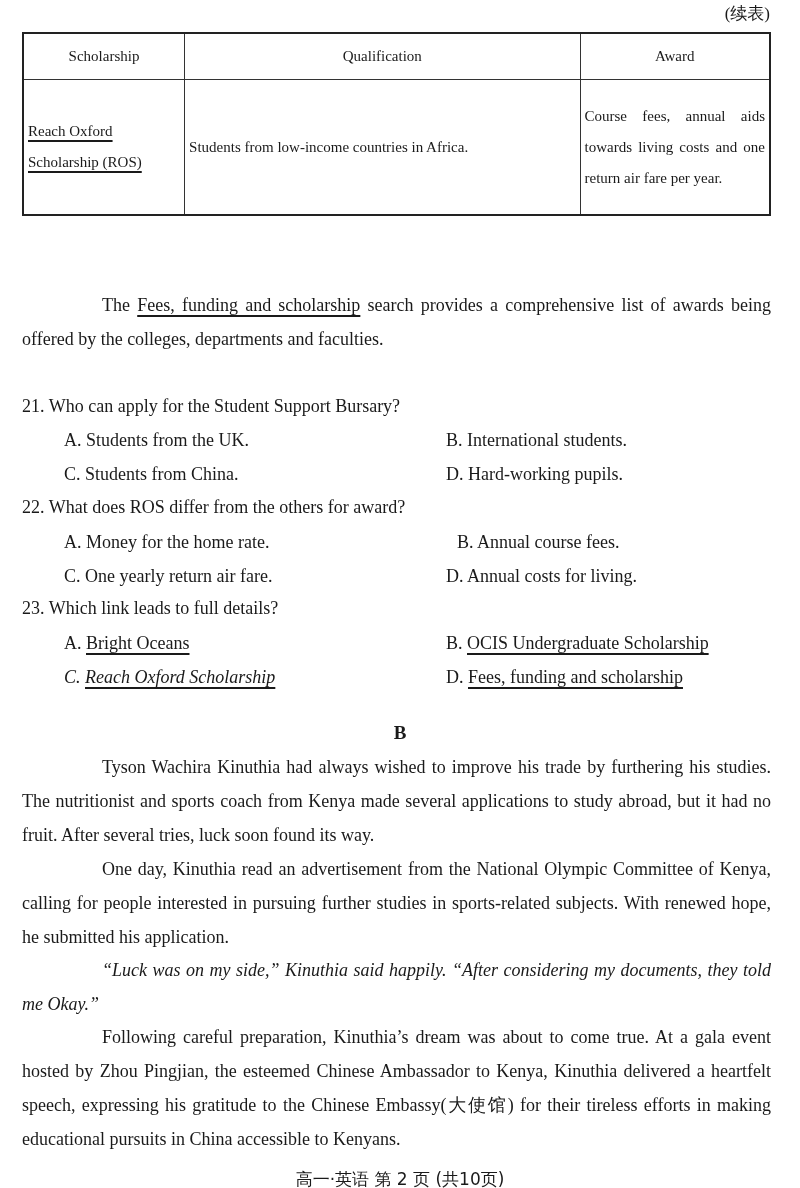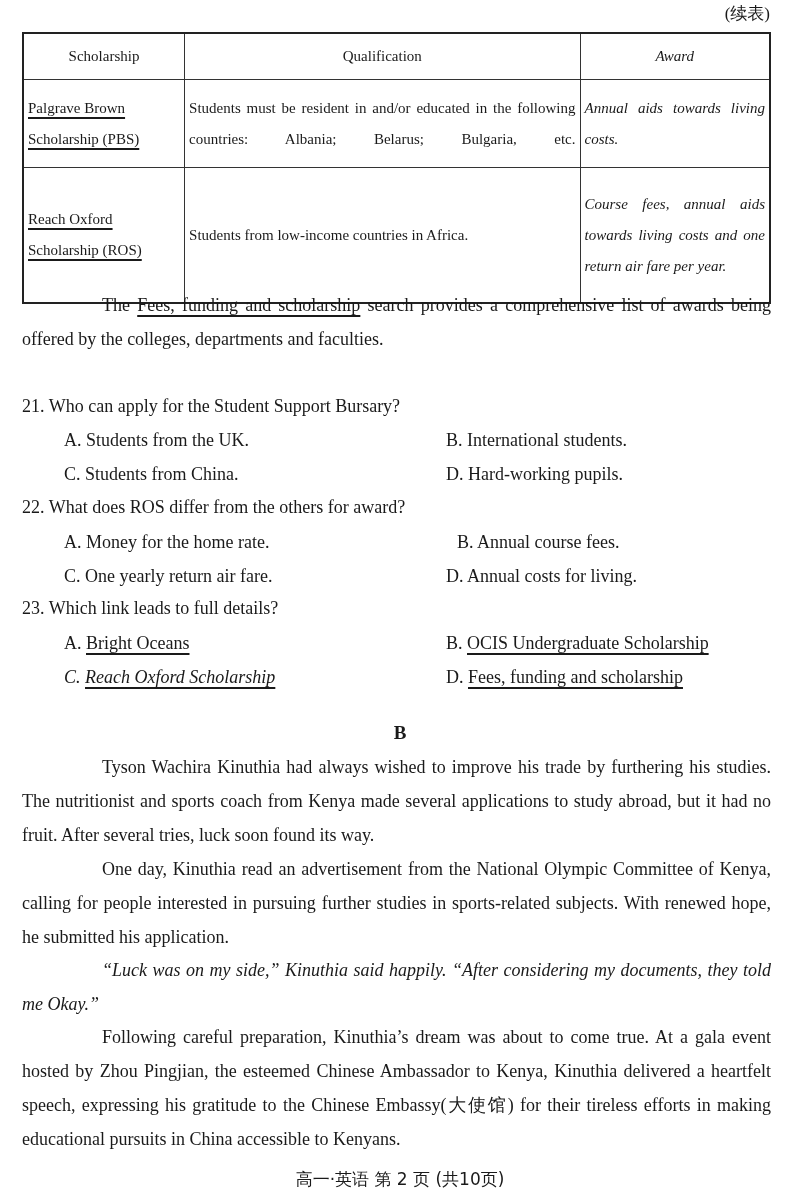--- a/index.html
+++ b/index.html
@@ -12,21 +12,21 @@
   .cont-label { right: 30px; top: 2px; font-size: 17px; }
   table.sch {
     position: absolute; left: 22px; top: 32px; width: 749px;
     border-collapse: collapse; border: 2px solid #222;
     font-size: 15px;
   }
   table.sch th, table.sch td { border: 1px solid #333; vertical-align: middle; }
   table.sch th { font-weight: normal; height: 37px; text-align: center; }
   .c1 { width: 153px; padding: 0 4px; }
   .c2 { width: 390px; padding: 4px 4px; }
-  .c3 { width: 182px; padding: 0 4px; font-style: italic; }
+  .c3 { width: 182px; padding: 0 4px; }
   .row1 td { height: 79px; line-height: 31px; }
   .row2 td { height: 126px; line-height: 31px; }
   .just { text-align: justify; text-align-last: justify; }
   .just-last-left { text-align: justify; }
   u.link { text-decoration: underline; text-underline-offset: 4px; text-decoration-thickness: 1.5px; }
   .para {
     position: absolute; left: 22px; width: 749px; font-size: 18px; line-height: 34px;
     text-align: justify;
   }
   .indent { text-indent: 80px; }
@@ -39,28 +39,20 @@
 <body>
 
 <div class="abs cont-label">(续表)</div>
 
 <table class="sch">
   <tbody>
       <tr>
     <th class="c1">Scholarship</th>
     <th class="c2">Qualification</th>
     <th class="c3">Award</th>
-  </tr>
-  <tr class="row1">
-    <td class="c1">
-      <u class="link">Palgrave Brown</u><br>
-      <u class="link">Scholarship (PBS)</u>
-    </td>
-    <td class="c2 just">Students must be resident in and/or educated in the following countries: Albania; Belarus; Bulgaria, etc.</td>
-    <td class="c3 just">Annual aids towards living costs.</td>
   </tr>
   <tr class="row2">
     <td class="c1">
       <u class="link">Reach Oxford</u><br>
       <u class="link">Scholarship (ROS)</u>
     </td>
     <td class="c2">Students from low-income countries in Africa.</td>
     <td class="c3 just-last-left">Course fees, annual aids towards living costs and one return air fare per year.</td>
   </tr>
 </tbody>

